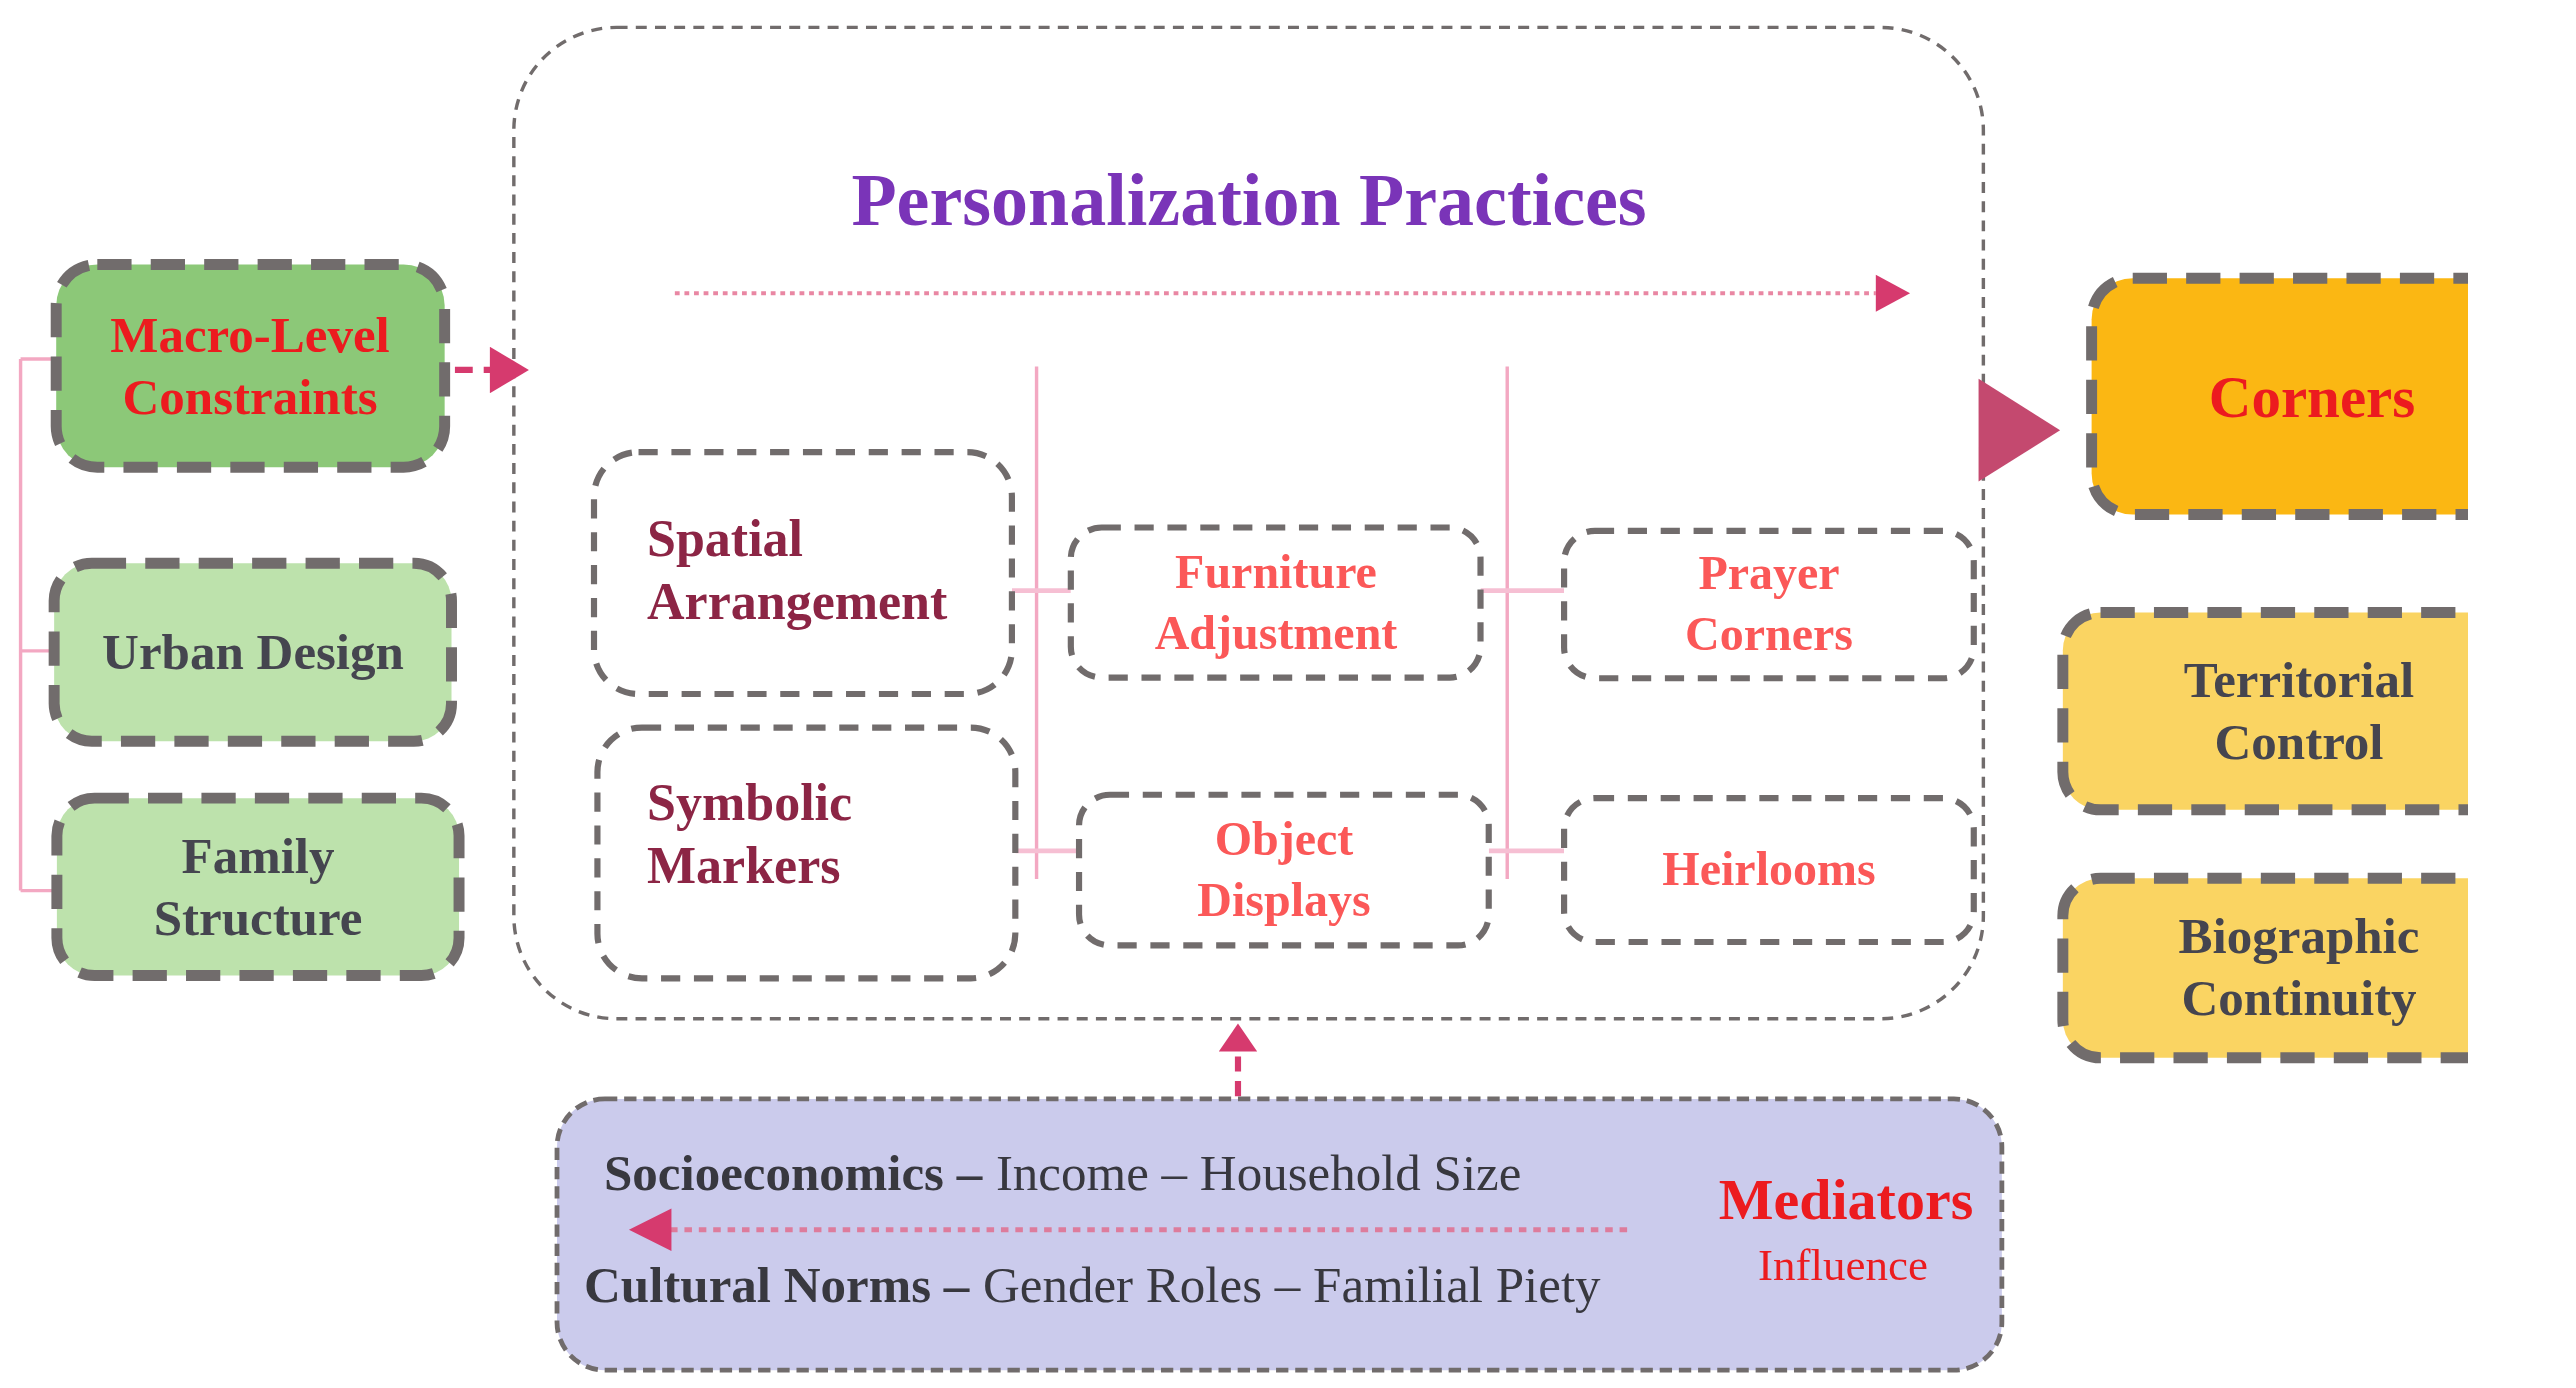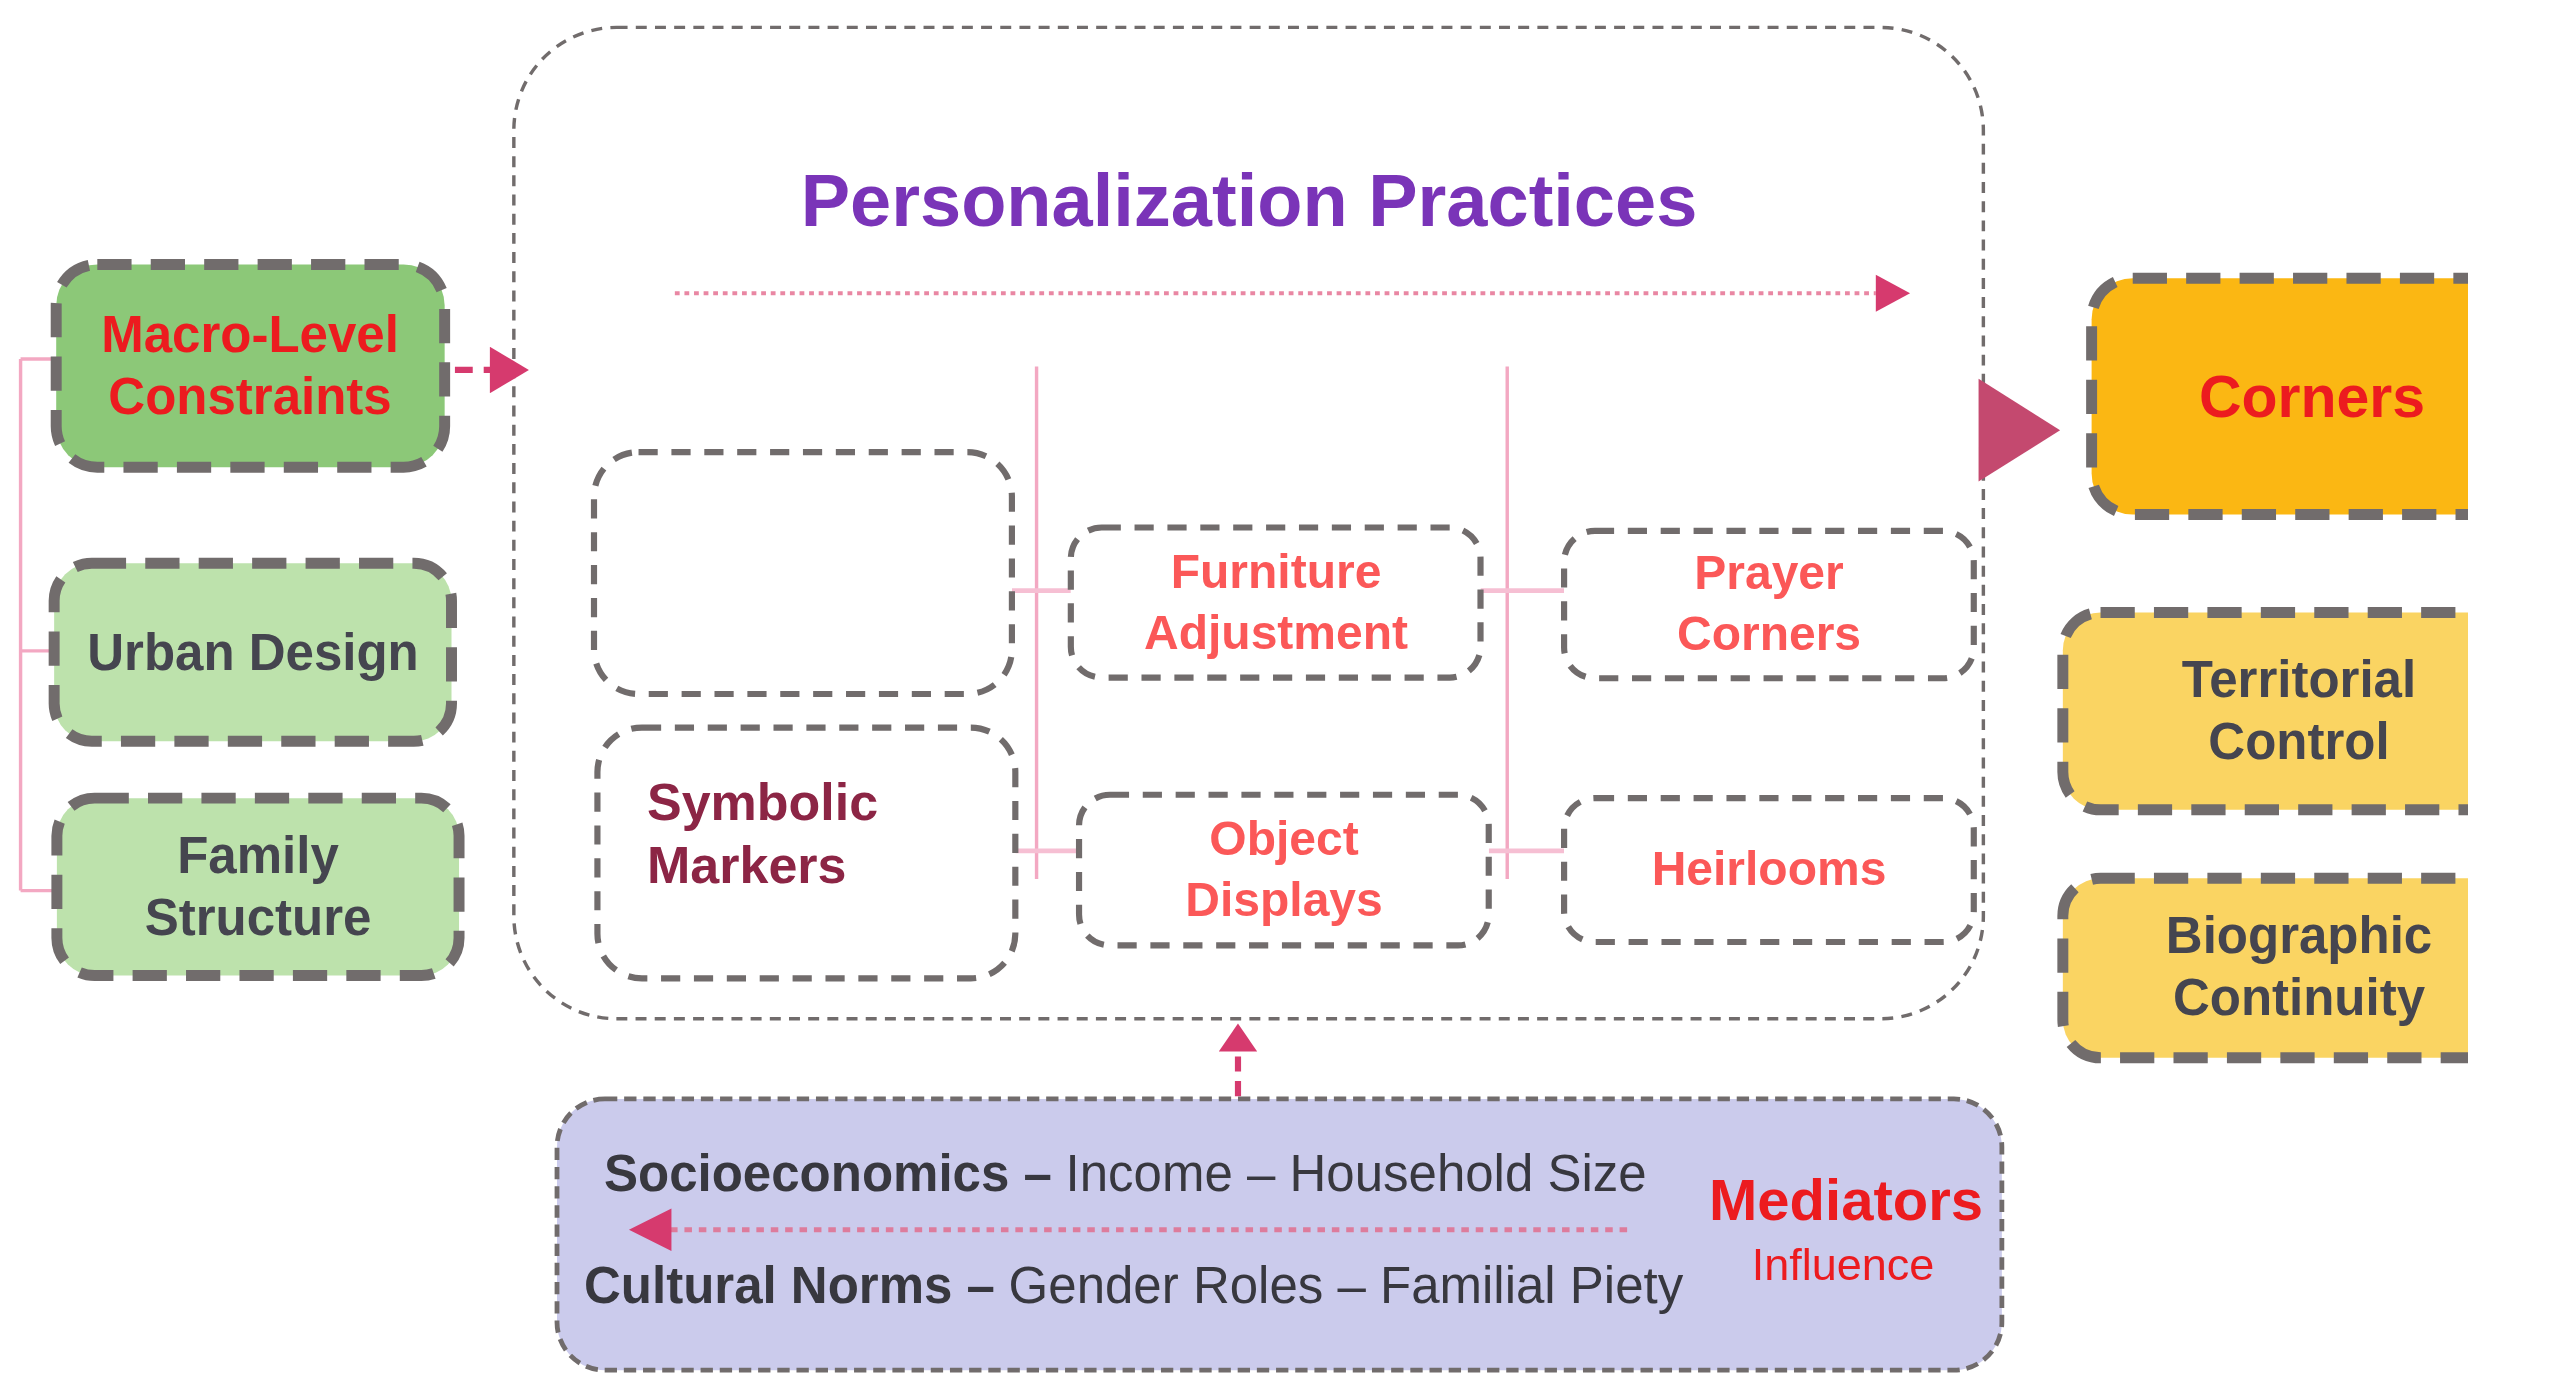--- a/index.html
+++ b/index.html
@@ -1,18 +1,18 @@
 <!DOCTYPE html>
 <html style="--green_dark: #8CC878; --green_light: #BDE2AC; --orange: #FBB713; --yellow: #FAD462; --lavender: #CBCBEC; --border_gray: #716C6C; --red: #EC1B1F; --maroon: #8C2545; --coral: #FB5858; --purple: #7A34B8; --slate: #45454F; --dark_text: #38383F; --crimson: #D63A6E; --rose_triangle: #C4496F; --pink_line: #F3A8C2; --pink_pale: #F6BFD3; --pink_dot: #E987A3; --pink_dash: #DD7C9C; --white: #FFFFFF;font-size:11px"><head>
 <meta charset="utf-8">
 <style>
   html,body{margin:0;padding:0;background:#ffffff;}
   .canvas{
     position:relative;width:2468px;height:1388px;background:#ffffff;overflow:hidden;
-    font-family:Liberation Sans, sans-serif;
+    font-family:Liberation Serif, serif;
   }
   .shapes{position:absolute;left:0;top:0;}
   .txt{position:absolute;white-space:nowrap;}
   .c{transform:translate(-50%,-50%);text-align:center;}
   .l{transform:translate(0,-50%);text-align:left;}
   .lines{line-height:1.22;}
   .title{font-size:74px;font-weight:bold;color:var(--purple);}
   .macro-label{font-size:51px;font-weight:bold;color:var(--red);}
   .green-label{font-size:51px;font-weight:bold;color:var(--slate);}
   .micro-label{font-size:55px;font-weight:bold;color:var(--maroon);}
@@ -99,20 +99,24 @@
   </div>
 
   <div class="txt c green-label" style="left:253px;top:652px">Urban Design</div>
 
   <div class="txt c green-label lines" style="left:258px;top:887px">
     <div>Family</div>
     <div>Structure</div>
   </div>
 
 
+  <div class="txt l maroon-label lines" style="left:647px;top:570px">
+    <div>Spatial</div>
+    <div>Arrangement</div>
+  </div>
 
   <div class="txt l maroon-label lines" style="left:647px;top:834px">
     <div>Symbolic</div>
     <div>Markers</div>
   </div>
 
   <div class="txt c coral-label" style="left:1276px;top:602px">
     <div>Furniture</div>
     <div>Adjustment</div>
   </div>

